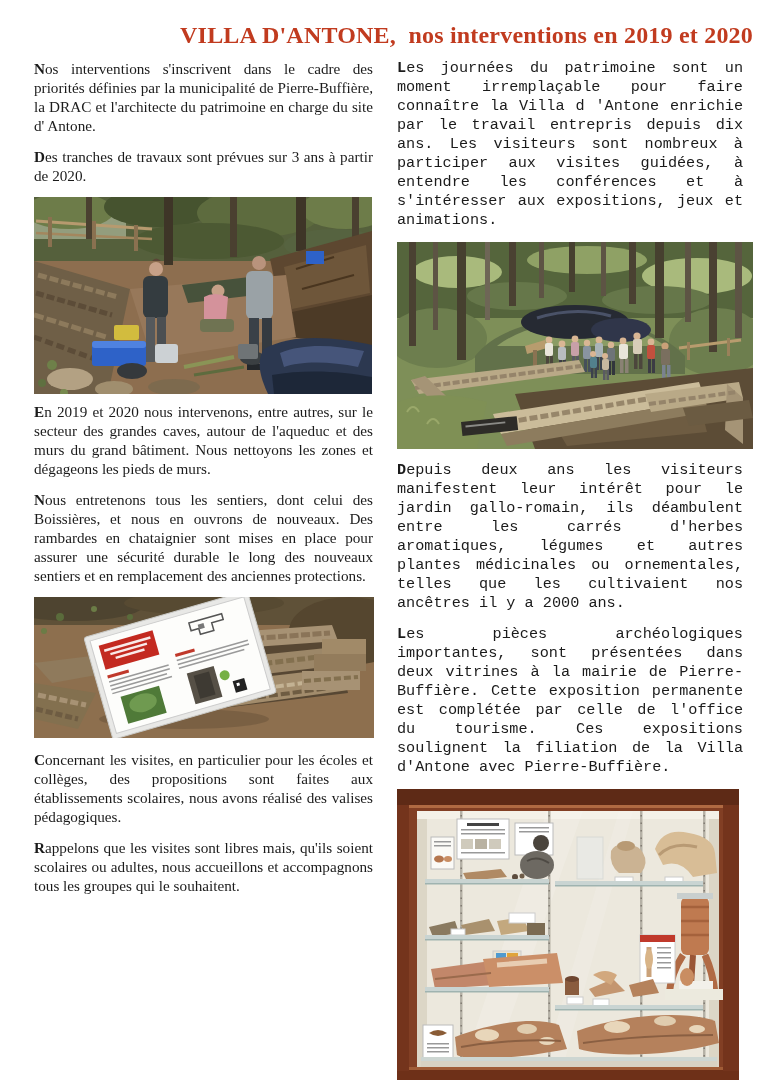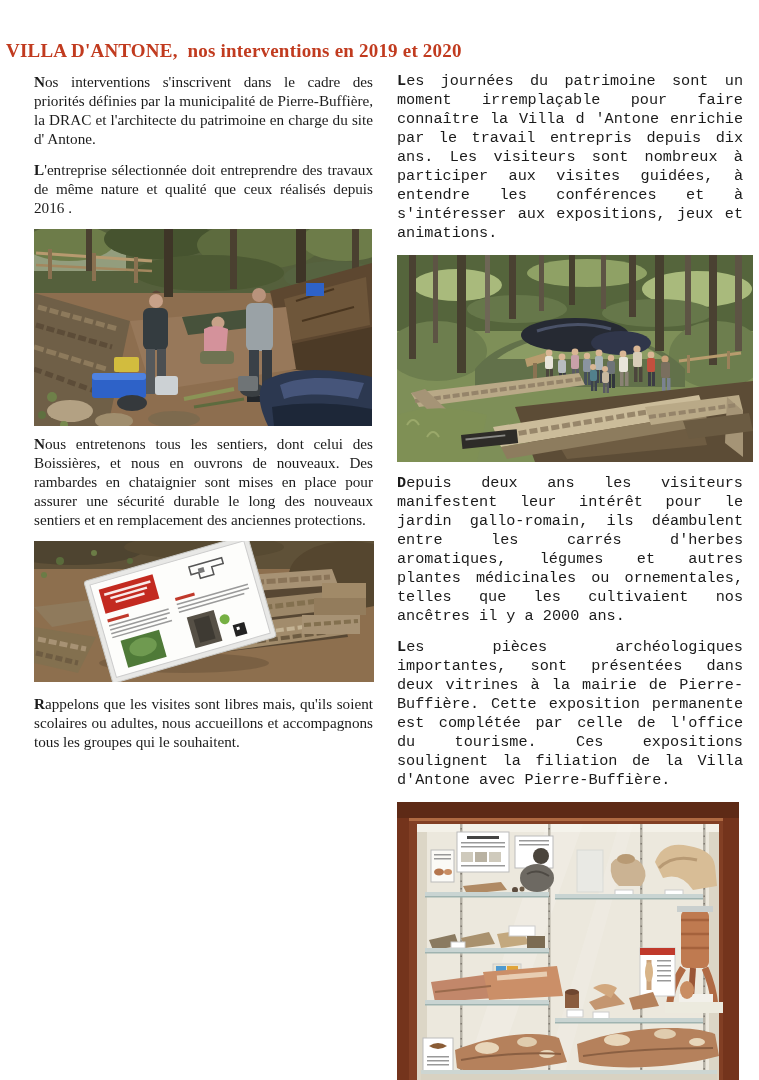--- a/index.html
+++ b/index.html
@@ -7,22 +7,22 @@
     --text-color:#1b1b1b;
   }
   html,body{margin:0;padding:0;}
   body{
     width:759px;height:1080px;overflow:hidden;background:#ffffff;
     font-family:"Liberation Serif","DejaVu Serif",serif;
     color:var(--text-color);
   }
   .page{position:relative;width:759px;height:1080px;background:#ffffff;}
   h1.page-title{
-    margin:40px 6px 10px;text-align:left;
-    font-size:19px;font-weight:bold;color:var(--title-color);
+    margin:22px 6px 10px;text-align:right;
+    font-size:24px;font-weight:bold;color:var(--title-color);
     white-space:pre-wrap;letter-spacing:.2px;
   }
   .columns{
     display:flex;align-items:flex-start;
     padding:0 24px 0 34px;gap:24px;
   }
   .col-left{width:339px;flex:0 0 339px;}
   .col-right{width:346px;flex:0 0 346px;font-family:Liberation Mono, monospace;}
   .flow p{
     margin:0 0 12px;font-size:15.2px;line-height:19px;
@@ -42,21 +42,21 @@
 <div class="page">
 
   <h1 class="page-title">VILLA D'ANTONE,  nos interventions en 2019 et 2020</h1>
 
   <div class="columns">
 
     <div class="col-left">
 
       <div class="flow">
           <p><span class="lead">N</span>os interventions s'inscrivent dans le cadre des priorités définies par la municipalité de Pierre-Buffière, la DRAC et l'architecte du patrimoine en charge du site d' Antone.</p>
-          <p><span class="lead">L</span>'entreprise sélectionnée doit entreprendre des travaux de même nature et qualité que ceux réalisés depuis 2016 .</p>
+          <p><span class="lead">D</span>es tranches de travaux sont prévues sur 3 ans à partir de 2020.</p>
         </div>
 
       <figure class="fig-excavation">
         <svg class="photo" width="338" height="197" viewBox="0 0 338 197">
           <rect width="338" height="197" fill="#8d6e4f"></rect>
 
           <rect width="338" height="64" fill="#55603c"></rect>
           <rect x="0" y="12" width="92" height="30" fill="#a8b193" opacity="0.75"></rect>
           <ellipse cx="35" cy="14" rx="45" ry="18" fill="#6d7c49"></ellipse>
           <ellipse cx="125" cy="10" rx="55" ry="20" fill="#46532f"></ellipse>
@@ -129,20 +129,21 @@
           <ellipse cx="140" cy="190" rx="26" ry="8" fill="#7d6a4e"></ellipse>
           <circle cx="18" cy="168" r="5" fill="#6e8049"></circle>
           <circle cx="30" cy="196" r="4" fill="#77894e"></circle>
           <circle cx="8" cy="186" r="4" fill="#5f7040"></circle>
           <path d="M150 170 L200 160" stroke="#8a9456" stroke-width="4" fill="none"></path>
           <path d="M160 178 L210 170" stroke="#5d6b3e" stroke-width="3" fill="none"></path>
         </svg>
       </figure>
 
       <div class="flow">
+          <p><span class="lead">E</span>n 2019 et 2020 nous intervenons, entre autres, sur le secteur des grandes caves, autour de l'aqueduc et des murs du grand bâtiment. Nous nettoyons les zones et dégageons les pieds de murs.</p>
           <p><span class="lead">N</span>ous entretenons tous les sentiers, dont celui des Boissières, et nous en ouvrons de nouveaux. Des rambardes en chataignier sont mises en place pour assurer une sécurité durable le long des nouveaux sentiers et en remplacement des anciennes protections.</p>
         </div>
 
       <figure class="fig-ruins">
         <svg class="photo" width="340" height="141" viewBox="0 0 340 141">
           <rect width="340" height="141" fill="#8d6f4e"></rect>
 
           <rect width="340" height="28" fill="#5f5138"></rect>
           <ellipse cx="40" cy="8" rx="70" ry="16" fill="#4e4430"></ellipse>
           <ellipse cx="170" cy="6" rx="80" ry="12" fill="#574a32"></ellipse>
@@ -205,20 +206,21 @@
             <rect x="90" y="62" width="16" height="24" fill="#3e3a33"></rect>
 
             <rect x="126" y="78" width="12" height="12" fill="#222222"></rect>
             <rect x="129" y="81" width="3" height="3" fill="#ffffff"></rect>
             <circle cx="120" cy="70" r="5" fill="#76b043"></circle>
           </g>
         </svg>
       </figure>
 
       <div class="flow">
+          <p><span class="lead">C</span>oncernant les visites, en particulier pour les écoles et collèges, des propositions sont faites aux établissements scolaires, nous avons réalisé des valises pédagogiques.</p>
           <p><span class="lead">R</span>appelons que les visites sont libres mais, qu'ils soient scolaires ou adultes, nous accueillons et accompagnons tous les groupes qui le souhaitent.</p>
         </div>
 
     </div>
 
     <div class="col-right">
 
       <div class="flow">
           <p><span class="lead">L</span>es journées du patrimoine sont un moment irremplaçable pour faire connaître la Villa d 'Antone enrichie par le travail entrepris depuis dix ans. Les visiteurs sont nombreux à participer aux visites guidées, à entendre les conférences et à s'intéresser aux expositions, jeux et animations.</p>
         </div>

